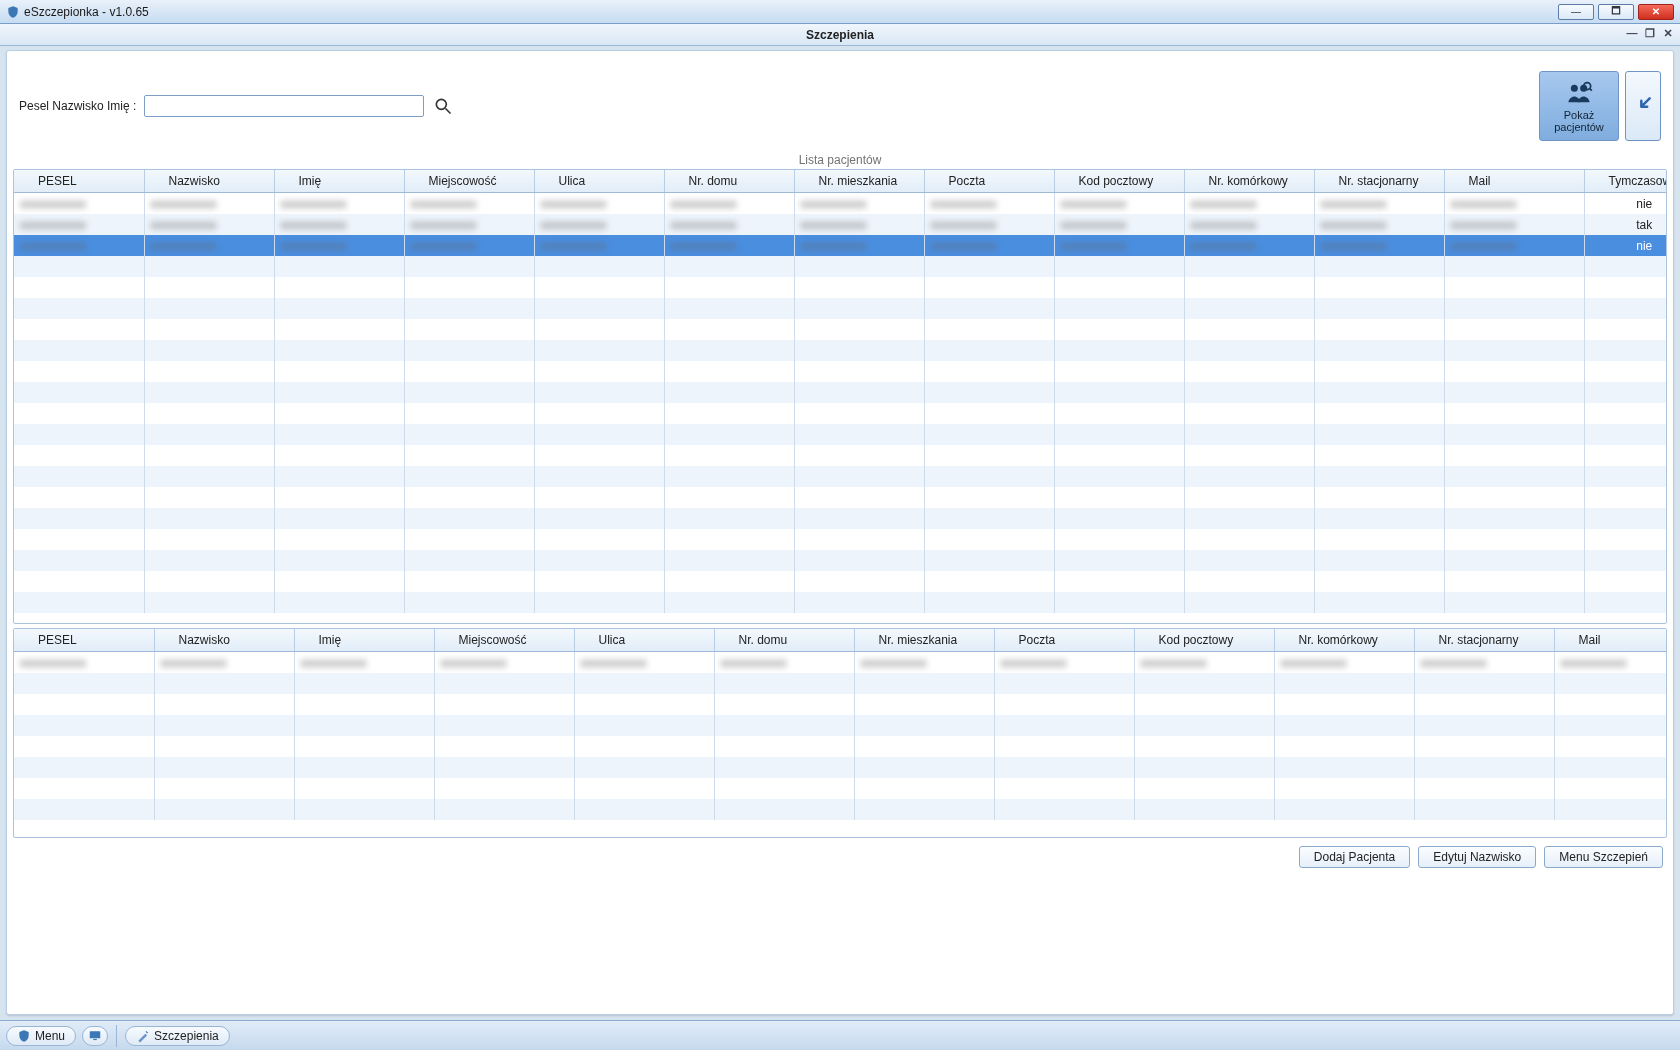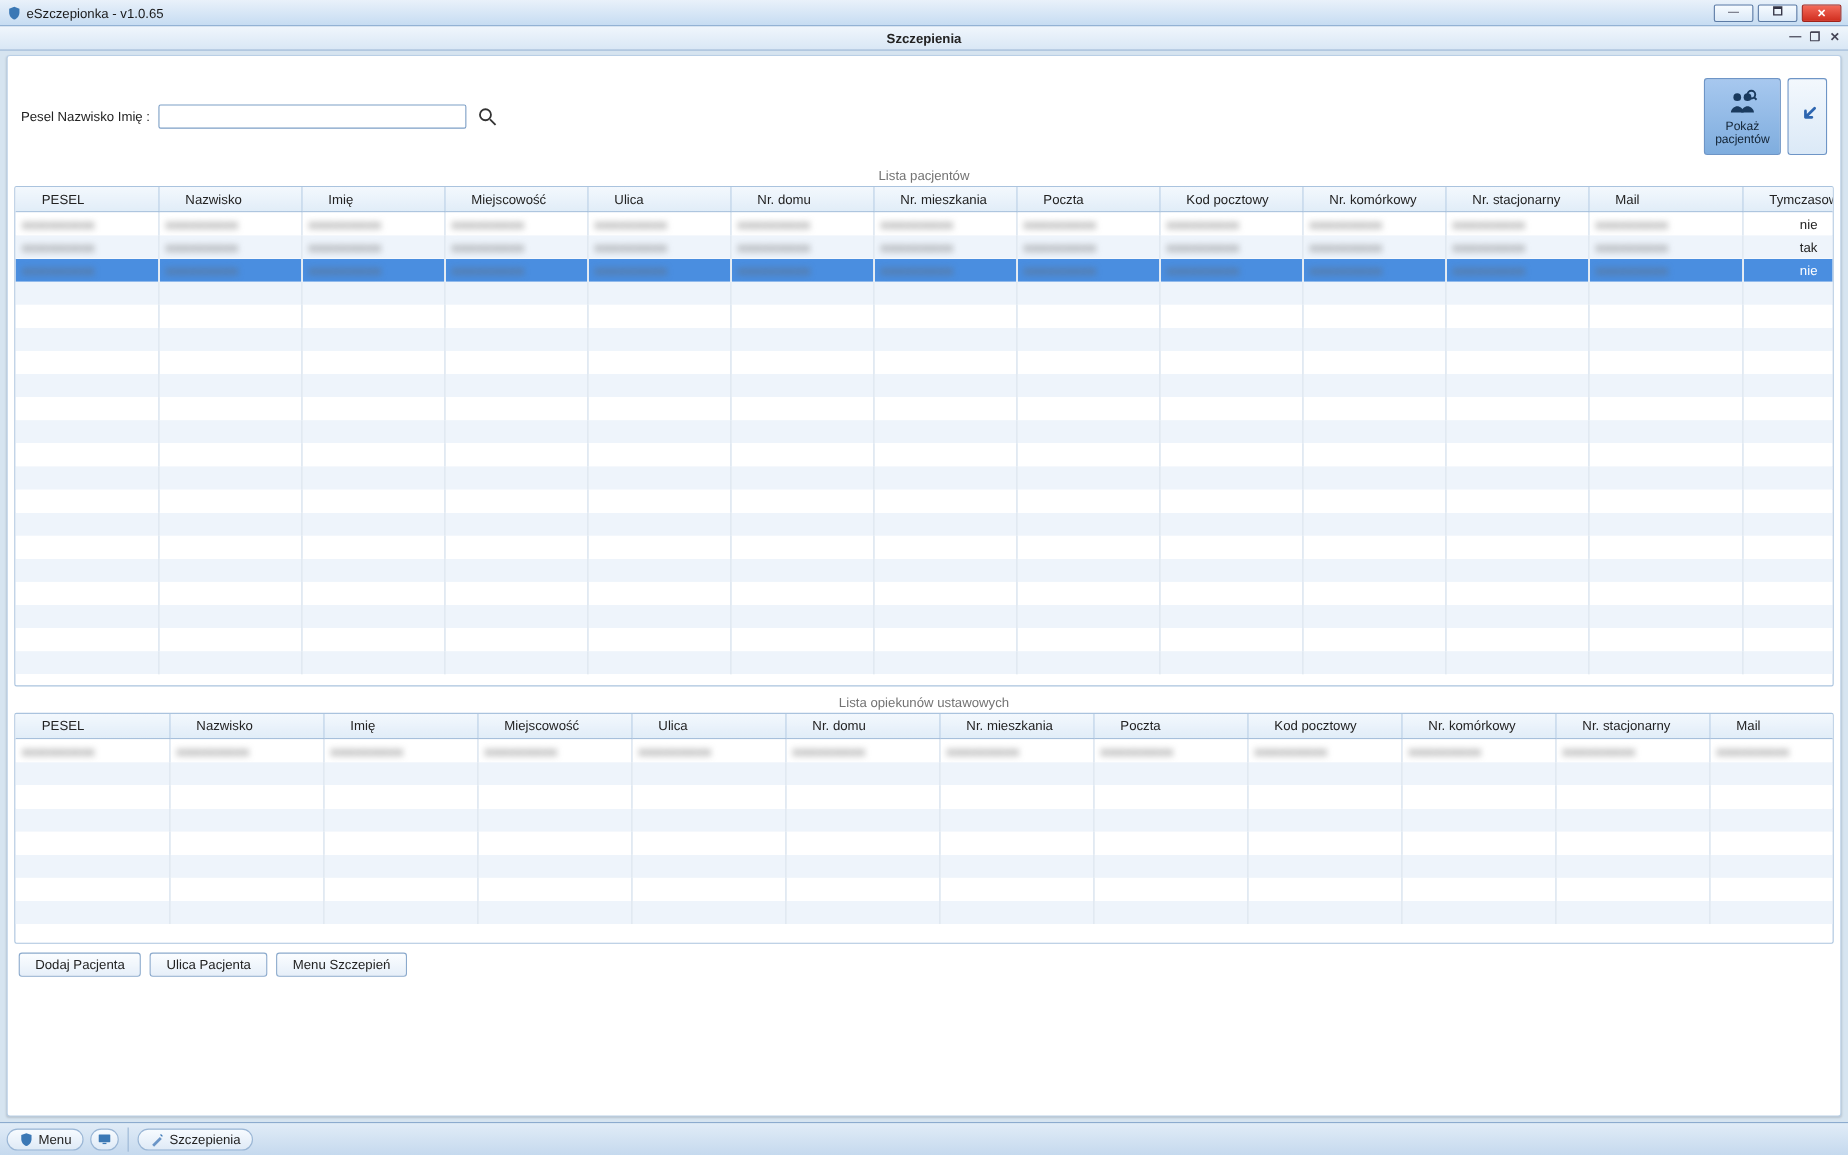--- a/index.html
+++ b/index.html
@@ -77,21 +77,21 @@
   .search-row input {
     width: 280px; height:22px;
     border:1px solid #7d9fc6; border-radius:2px;
     padding: 0 4px; font-size:12px;
   }
   .search-row .mag {
     width:22px;height:22px;display:flex;align-items:center;justify-content:center;cursor:default;
   }
   .right-btns { margin-left:auto; display:flex; gap:6px; }
   .big-btn {
-    width:70px;height:70px;
+    width:80px;height:70px;
     border:1px solid #6e95c6; border-radius:3px;
     background: linear-gradient(#a7c8ef,#7fadde);
     display:flex;flex-direction:column;align-items:center;justify-content:center;
     font-size:11px; text-align:center; cursor:default;
     color:#123; line-height:1.1;
   }
   .big-btn.light{ background:linear-gradient(#f3f8fd,#dbe9f7); width:36px;}
   .big-btn svg{margin-bottom:2px;}
   .list-title{
     text-align:center; font-size:12px; padding:4px 0 2px 0; color:#737373;
@@ -126,21 +126,21 @@
     color:#666;
     padding:0 6px;
     display:inline-block;
   }
   .grid td .cell{ padding:0 6px; display:inline-block;}
   .grid1-body{ height:430px; overflow:hidden;}
   .grid2-body{ height:185px; overflow:hidden;}
   .gap{height:4px;}
   
   .bottom-btns{
-    display:flex; justify-content:flex-start; gap:8px;
+    display:flex; justify-content:flex-end; gap:8px;
     padding: 8px 4px 0 4px;
   }
   .btn{
     border:1px solid #8aa9cc;
     border-radius:3px;
     background:linear-gradient(#fbfdff,#e6eff9);
     padding:3px 14px;
     font-size:12px;
     cursor:default;
   }
@@ -579,21 +579,20 @@
               <td></td>
               <td></td>
             </tr>
           </tbody>
         </table>
     </div>
   </div>
 
   <div class="gap"></div>
 
-  <div class="list-title">Lista opiekunów ustawowych</div>
   <div class="grid">
     <table>
       <colgroup id="cg-g">
           <col style="width: 140px;">
           <col style="width: 140px;">
           <col style="width: 140px;">
           <col style="width: 140px;">
           <col style="width: 140px;">
           <col style="width: 140px;">
           <col style="width: 140px;">
@@ -749,21 +748,21 @@
               <td></td>
               <td></td>
             </tr>
           </tbody>
         </table>
     </div>
   </div>
 
   <div class="bottom-btns">
     <div class="btn">Dodaj Pacjenta</div>
-    <div class="btn">Ulica Pacjenta</div>
+    <div class="btn">Edytuj Nazwisko</div>
     <div class="btn">Menu Szczepień</div>
   </div>
 </div>
 
 <div class="taskbar">
   <div class="tb-btn">
     <svg viewBox="0 0 24 24" width="14" height="14">
         <path fill="#3b78b5" d="M12 2 4 5v6c0 5 3.4 9.7 8 11 4.6-1.3 8-6 8-11V5l-8-3z"></path>
       </svg>
     <span>Menu</span>

